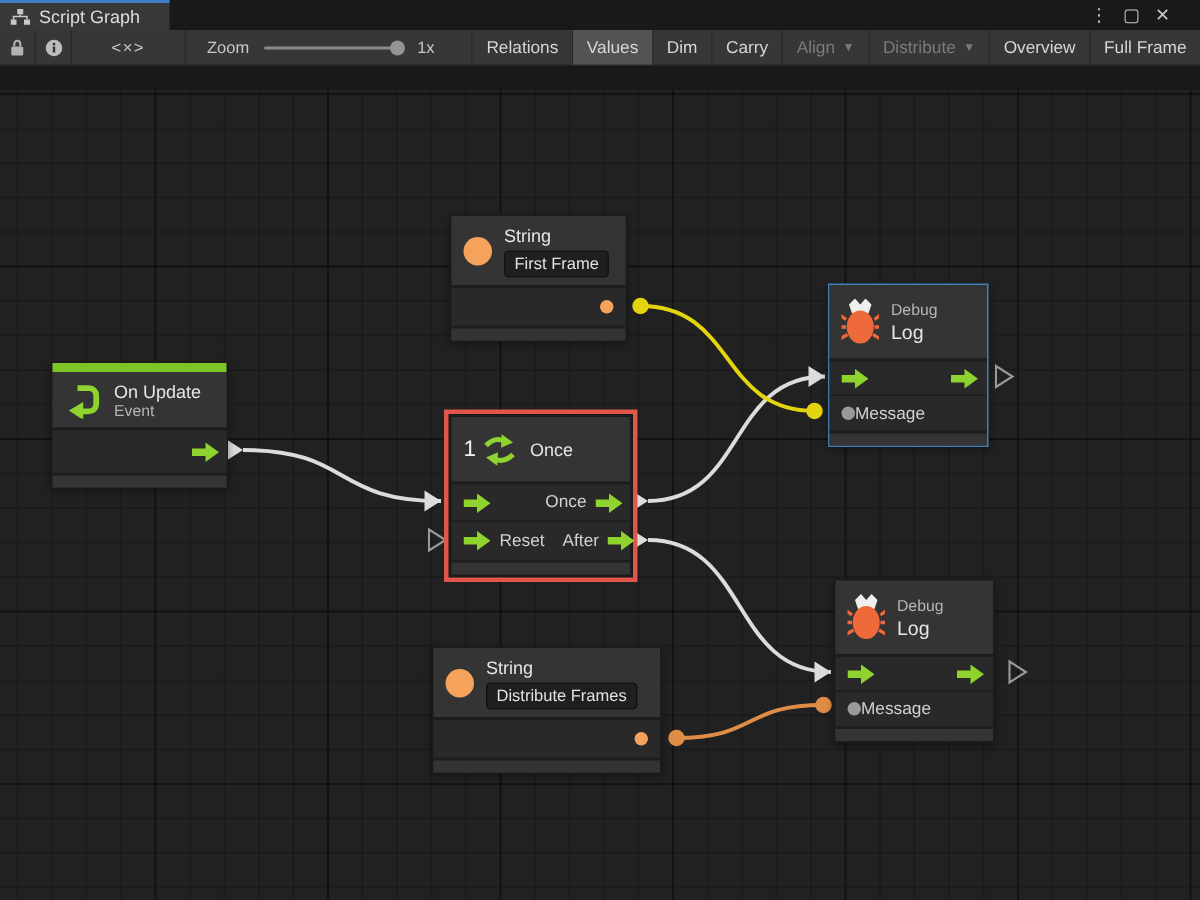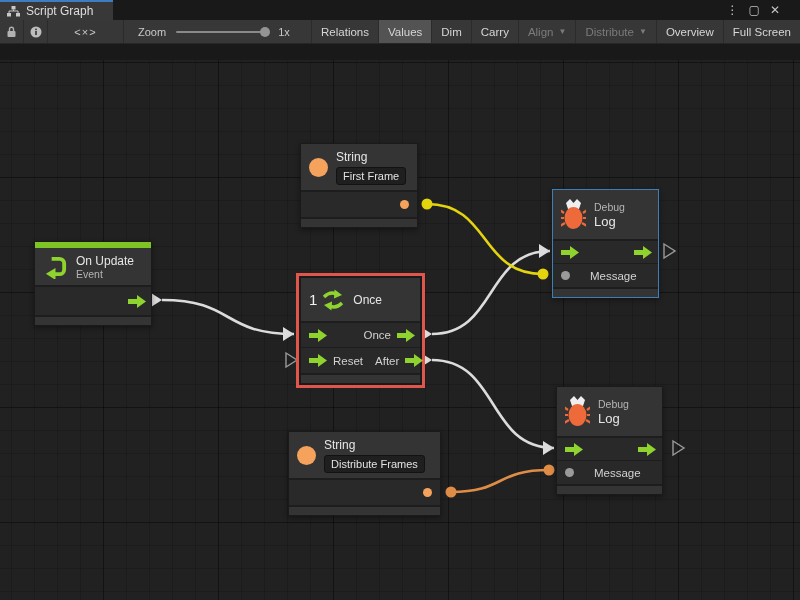--- a/index.html
+++ b/index.html
@@ -77,21 +77,21 @@
 
   #on-update .strip { height:6px; background:#7fc425; }
   #on-update .node-header { height:37px; border-top:none; }
   #on-update .node-row { height:30px; justify-content:flex-end; padding-right:5px; }
 
   #once .node-header { height:43px; }
   #once .badge { color:#f2f2f2; font-size:15px; }
   #once .node-row { height:26px; padding:0 5px 0 8px; gap:6px; }
 
   .debug .node-header { height:49px; }
-  .debug .node-row { height:24px; padding:0 6px 0 8px; gap:20px; }
+  .debug .node-row { height:24px; padding:0 6px 0 8px; gap:0; }
   .debug .n-sub { margin-bottom:1px; }
   .debug .n-title2 { color:#e6e6e6; font-size:13px; }
 
   .hcol { display:flex; flex-direction:column; justify-content:center; }
   .arrow-ico { flex:none; display:inline-flex; }
 </style>
 </head>
 <body>
 
 <div id="window">
@@ -152,21 +152,21 @@
           <span class="dd">▼</span>
       </div>
       <div class="tb-btn disabled">
         <span>Distribute</span>
           <span class="dd">▼</span>
       </div>
       <div class="tb-btn">
           <span>Overview</span>
         </div>
       <div class="tb-btn">
-          <span>Full Screen</span>
+          <span>Full Frame</span>
         </div>
     </div>
   </div>
 
   <div class="canvas">
     <svg id="wire-layer">
         <path d="M 162 240 C 234.60000000000002 240, 221.39999999999998 274, 294 274" stroke="#dcdcdc" stroke-width="2.6" fill="none"></path>
         <polygon points="151,233 162,240 151,247" fill="#dcdcdc"></polygon>
         <polygon points="283,267 294,274 283,281" fill="#dcdcdc"></polygon>
         <path d="M 432 274 C 496.9 274, 485.1 191, 550 191" stroke="#dcdcdc" stroke-width="2.6" fill="none"></path>

